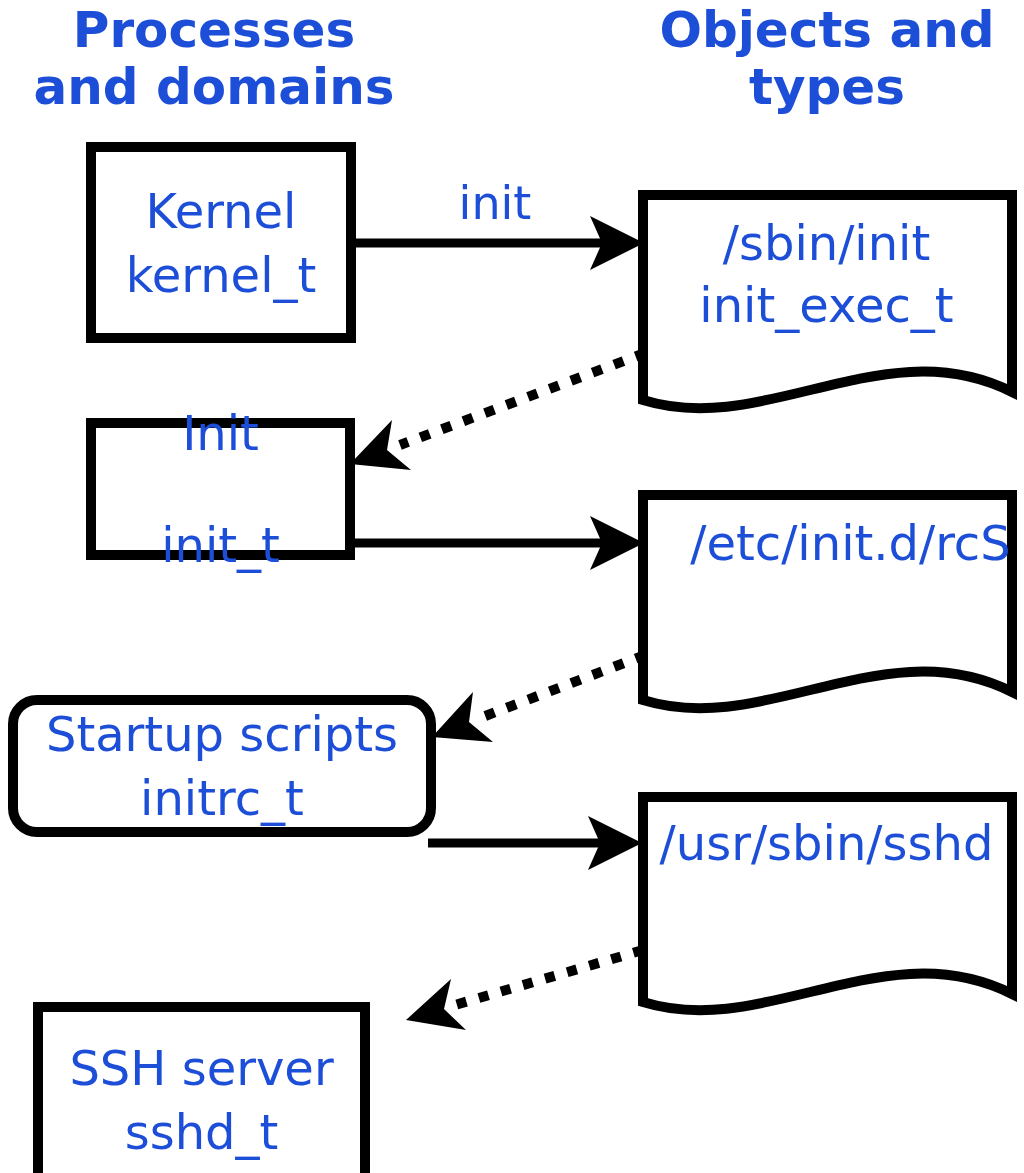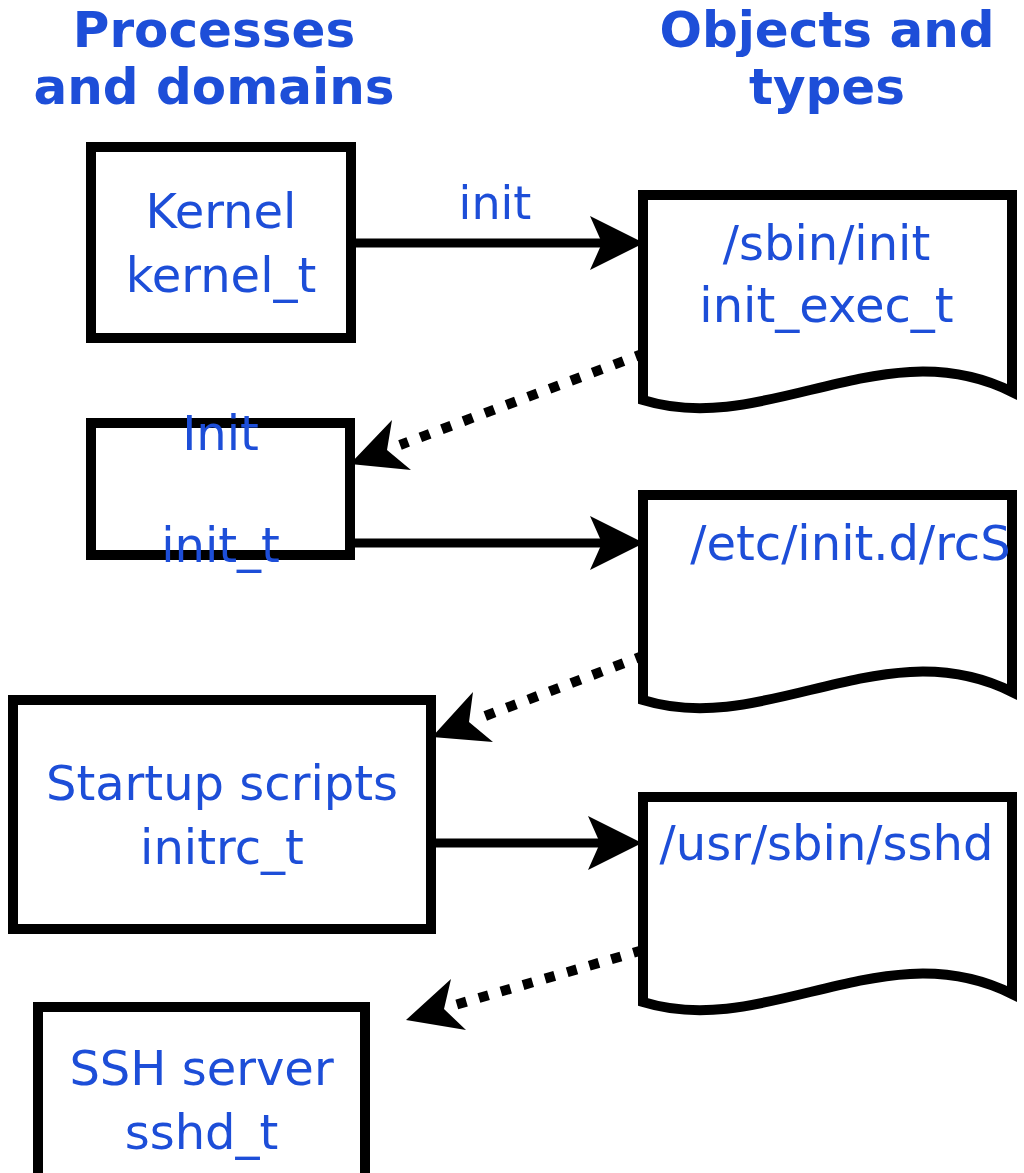--- a/index.html
+++ b/index.html
@@ -44,21 +44,21 @@
     flex-direction: column;
     justify-content: center;
     align-items: center;
     text-align: center;
     font-size: 48px;
     line-height: 64px;
     margin-left: 8px;
   }
   #process-kernel  { left: 78px; top: 142px;  width: 270px; height: 201px; }
   #process-init    { left: 78px; top: 418px;  width: 269px; height: 142px; gap: 48px; }
-  #process-initrc  { left: 0px;  top: 695px;  width: 428px; height: 239px; }
+  #process-initrc  { left: 0px;  top: 695px;  width: 428px; height: 142px; border-radius: 29px; }
   #process-sshd    { left: 25px; top: 1002px;  width: 337px; height: 196px; }
   .doc-label {
     position: absolute;
     left: 638px;
     width: 377px;
     text-align: center;
     font-size: 48px;
     line-height: 62px;
     white-space: nowrap;
   }

